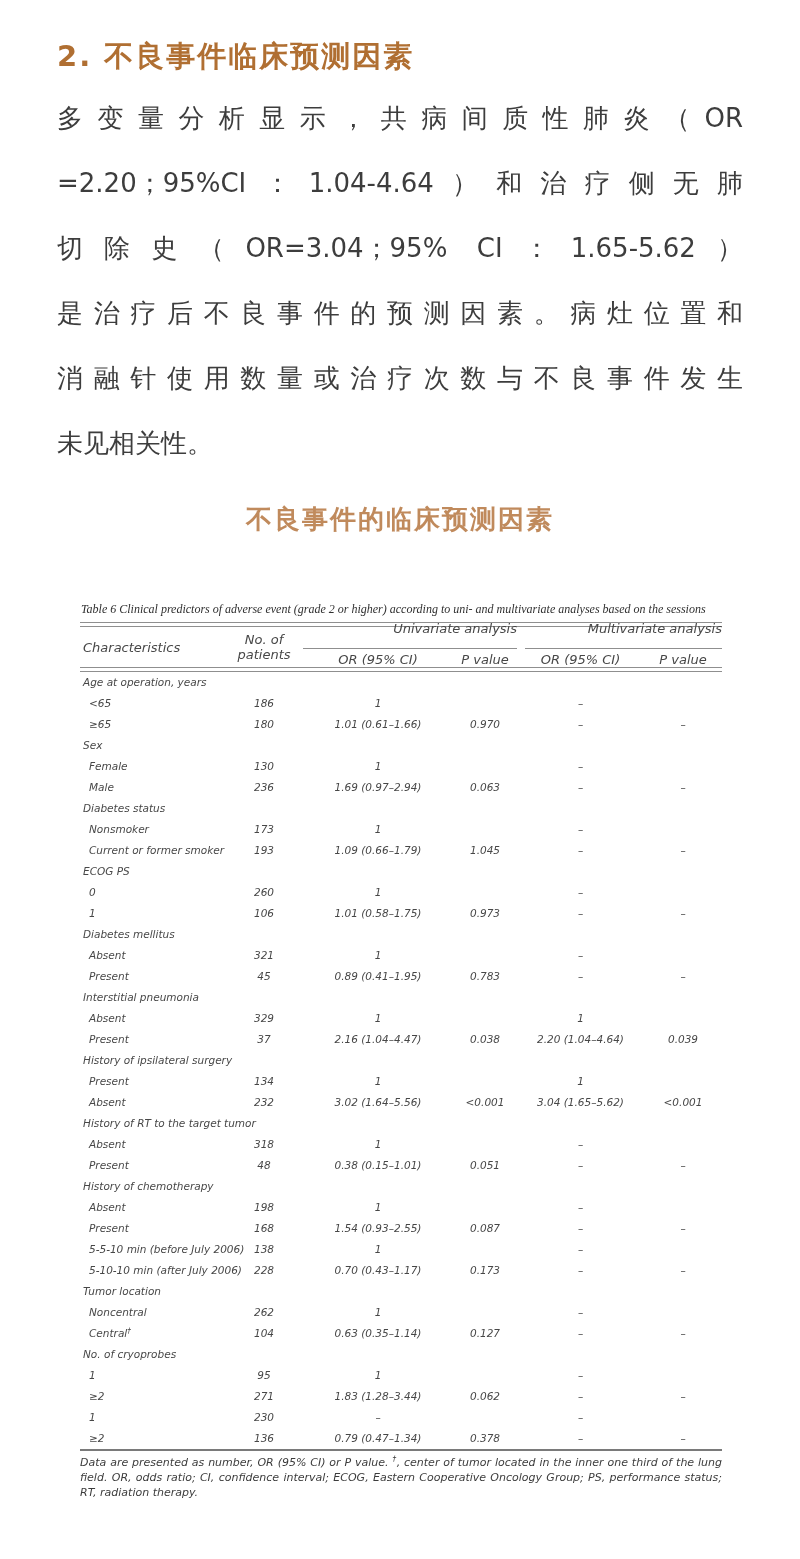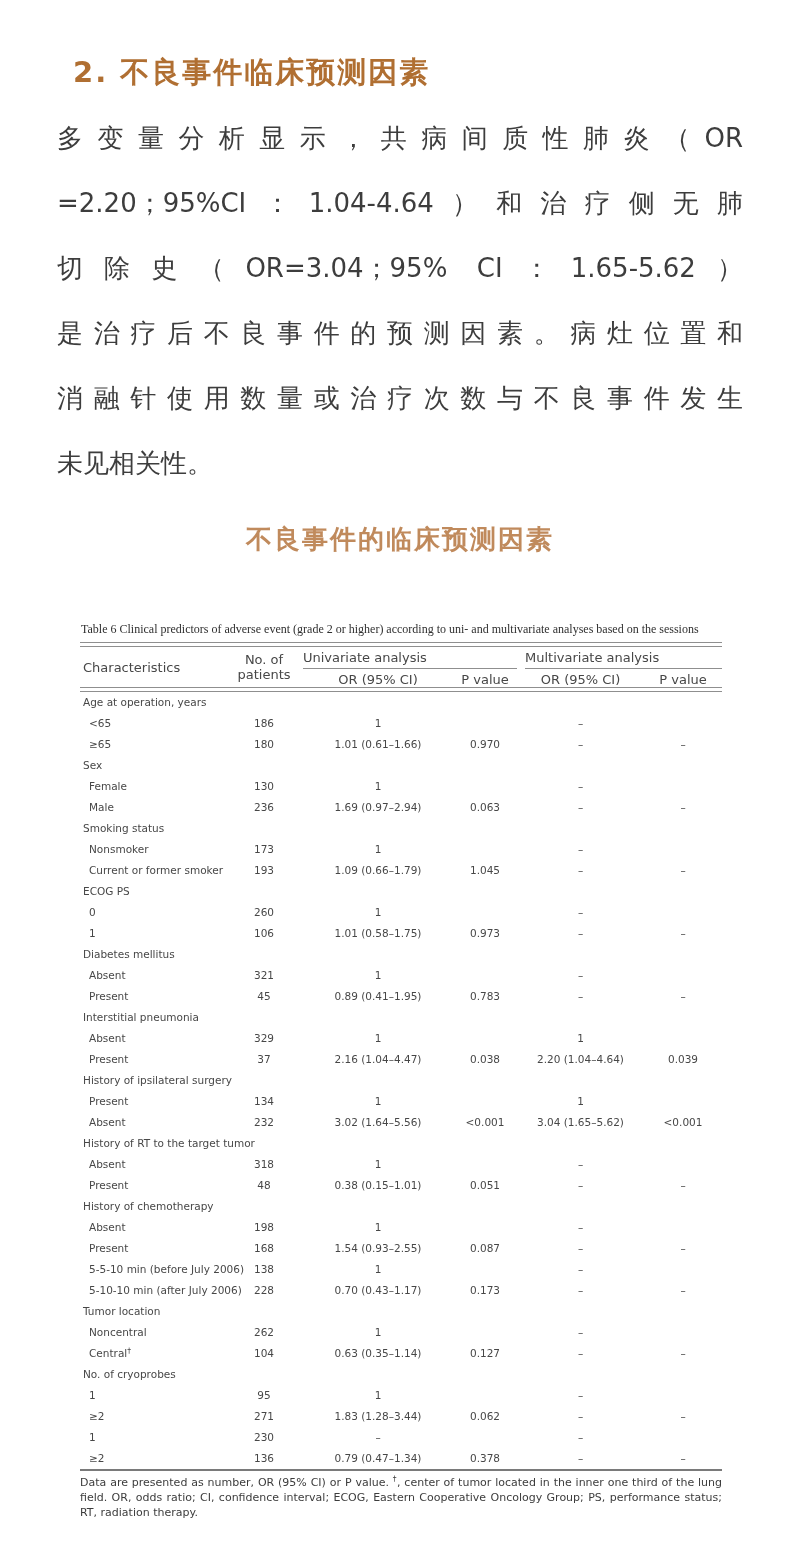--- a/index.html
+++ b/index.html
@@ -5,51 +5,51 @@
   html, body { margin:0; padding:0; }
   body {
     width:800px; height:1559px; background:#ffffff; overflow:hidden;
     font-family:"DejaVu Sans", sans-serif;
     --heading:#b06f32; --tabletitle:#c08a5c; --bodytext:#3d3d3d;
     --tabletext:#474747; --rule:#8f8f8f;
   }
   .content { padding:38px 57px 0 57px; }
 
   .section-heading {
-    margin:16px; color:var(--heading); font-size:29px; font-weight:bold;
+    margin:0; color:var(--heading); font-size:29px; font-weight:bold;
     letter-spacing:2px; line-height:36px;
   }
   .para { margin-top:12px; color:var(--bodytext); font-size:26px; }
   .para .pline {
     height:65px; line-height:65px; white-space:nowrap;
     text-align:justify; text-align-last:justify;
   }
   .para .pline.last { text-align-last:left; }
 
   .table-title {
     margin:26px 0 0 0; text-align:center; color:var(--tabletitle);
     font-size:26px; font-weight:bold; letter-spacing:2px; line-height:34px;
   }
 
-  .figure { margin:66px 0 0 23px; width:642px; color:var(--tabletext); }
+  .figure { margin:66px 0 0 23px; width:642px; color:var(--tabletext);font-style:italic; }
   .tcaption {
     font-family:"Liberation Serif", serif; font-size:12px; color:#2f2f2f;
     margin:0 0 5px 1px; white-space:nowrap;
   }
   .rule2 { height:3px; border-top:1px solid var(--rule); border-bottom:1px solid var(--rule); }
 
   .tgrid { display:grid; grid-template-columns:145px 78px 150px 64px 127px 78px; }
   .hdr { grid-template-rows:22px 18px; font-size:13px; align-items:center; }
   .hdr .span2 { grid-row:1 / 3; }
   .hdr .left { text-align:left; padding-left:3px; }
   .hdr .ctr { text-align:center; }
   .hdr .grpcell { grid-row:1; align-self:end; }
   .hdr .grpline {
-    display:block; text-align:left; border-bottom:1px solid var(--rule);
-    padding-bottom:3px;
+    display:block; text-align:right; border-bottom:1px solid var(--rule);
+    padding-bottom:12px;
   }
   .hdr .grpline.g2 { margin-left:8px; }
   .hdr .sub { grid-row:2; text-align:center; align-self:center; padding-top:2px; }
 
   .tbody { font-size:10.5px; }
   .row { display:grid; grid-template-columns:145px 78px 150px 64px 127px 78px; height:21px; line-height:21px; }
   .row .c1 { text-align:left; white-space:nowrap; }
   .row .c1.grp-label { padding-left:3px; }
   .row .c1.item-label { padding-left:9px; }
   .row .cc { text-align:center; white-space:nowrap; }
@@ -144,21 +144,21 @@
         </div>
         <div class="row">
           <div class="c1 item-label">Male</div>
           <div class="cc">236</div>
           <div class="cc">1.69 (0.97–2.94)</div>
           <div class="cc">0.063</div>
           <div class="cc">–</div>
           <div class="cc">–</div>
         </div>
         <div class="row">
-          <div class="c1 grp-label">Smoking status</div>
+          <div class="c1 grp-label">Diabetes status</div>
           <div class="cc"></div>
           <div class="cc"></div>
           <div class="cc"></div>
           <div class="cc"></div>
           <div class="cc"></div>
         </div>
         <div class="row">
           <div class="c1 item-label">Nonsmoker</div>
           <div class="cc">173</div>
           <div class="cc">1</div>

